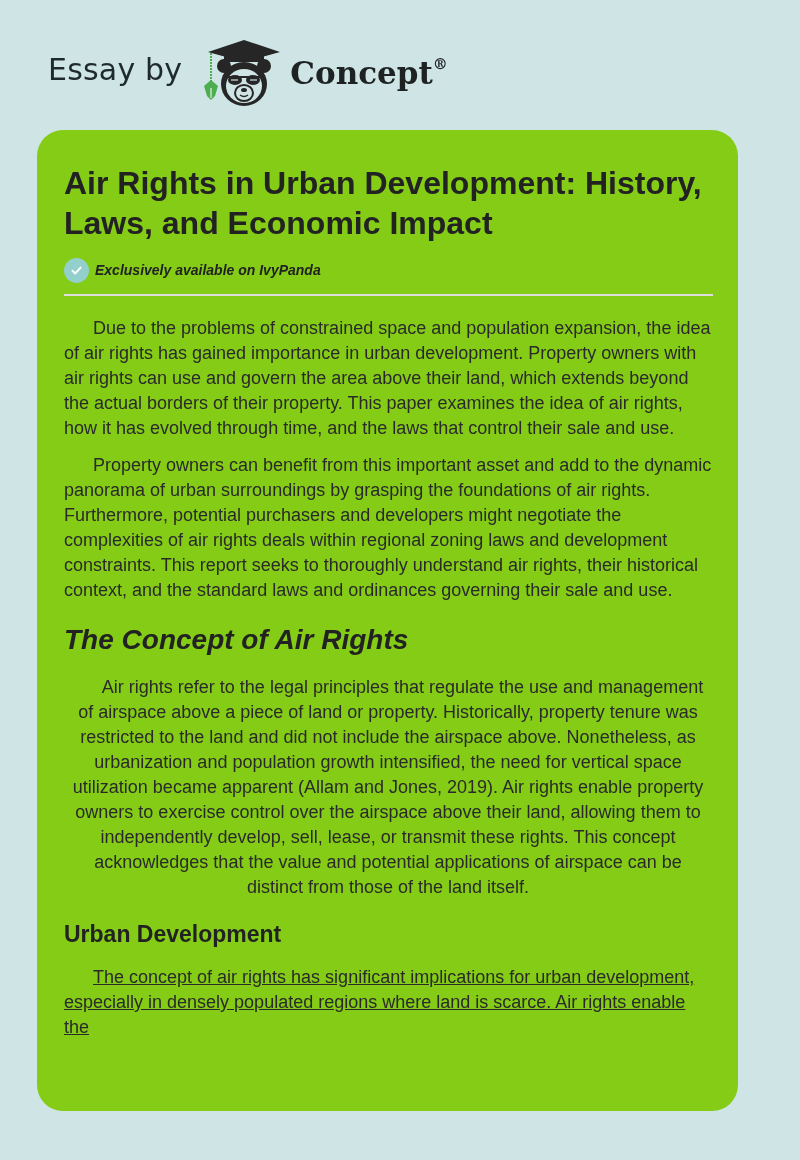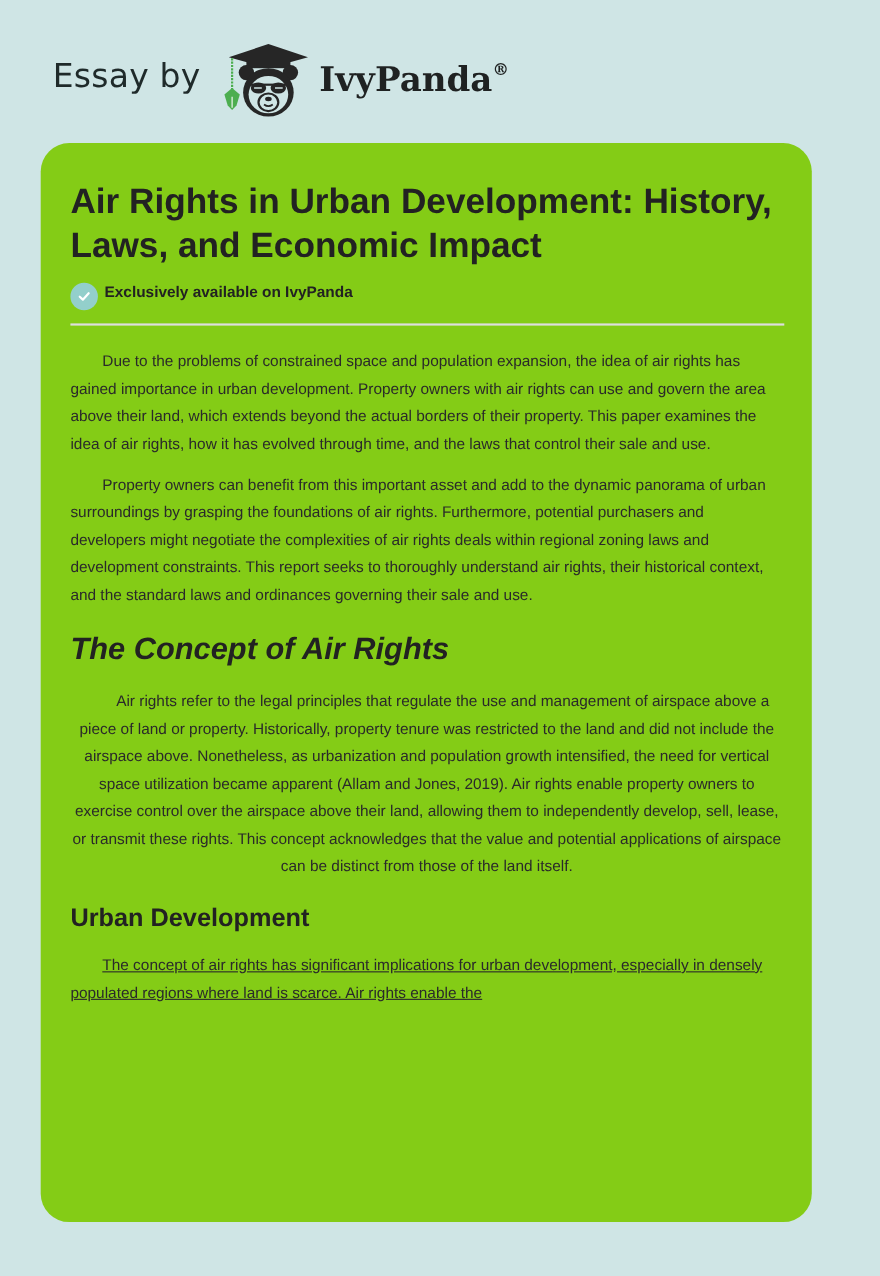--- a/index.html
+++ b/index.html
@@ -67,22 +67,24 @@
     .title {
       margin: 0;
       padding-top: 33px;
       font-size: 32px;
       line-height: 40px;
       font-weight: bold;
       color: #222222;
     }
     .badge {
       display: flex;
+      align-items: center;
       margin-top: 14px;
       height: 26px;
+      font-style: italic;
     }
     .badge-icon {
       width: 25px;
       height: 25px;
       border-radius: 50%;
       background: #93cfcb;
       display: flex;
       align-items: center;
       justify-content: center;
       margin-right: 6px;
@@ -107,21 +109,21 @@
     }
     h3 {
       margin: 0;
       font-size: 23px;
       font-weight: bold;
       color: #222222;
       line-height: 30px;
     }
     p {
       margin: 0;
-      font-size: 14px;
+      font-size: 18px;
       line-height: 25px;
       color: #2a2a2a;
       text-indent: 29px;
     }
     .h-intro { margin-top: 22px; }
     .p-intro-1 { margin-top: 20px; }
     .p-intro-2 { margin-top: 12px; }
     .h-concept { margin-top: 20px; font-style: italic; }
     .p-concept-1 { margin-top: 18px; text-align: center; }
     .h-urban { margin-top: 19px; }
@@ -150,21 +152,21 @@
     <ellipse cx="35" cy="42" rx="7" ry="5" fill="#262626"></ellipse>
     <ellipse cx="53" cy="42" rx="7" ry="5" fill="#262626"></ellipse>
     <rect x="28" y="38" width="32" height="2" fill="#262626"></rect>
     <line x1="31" y1="42" x2="38" y2="42" stroke="#cfe5e5" stroke-width="1.2"></line>
     <line x1="50" y1="42" x2="57" y2="42" stroke="#cfe5e5" stroke-width="1.2"></line>
 
     <ellipse cx="44" cy="55" rx="9" ry="8" fill="none" stroke="#262626" stroke-width="2"></ellipse>
     <ellipse cx="44" cy="52" rx="3" ry="2" fill="#262626"></ellipse>
     <path d="M40,57 Q44,60 48,57" fill="none" stroke="#262626" stroke-width="1.5"></path>
   </svg>
-  <span class="brand-name"><span>IvyPanda</span><sup>®</sup></span>
+  <span class="brand-name"><span>Concept</span><sup>®</sup></span>
 </header>
 
 <main class="card">
   <div class="card-inner">
     <h1 class="title">Air Rights in Urban Development: History, Laws, and Economic Impact</h1>
 
     <div class="badge">
       <span class="badge-icon">
         <svg width="13" height="13" viewBox="0 0 13 13">
           <path d="M2.5,6.8 L5.3,9.4 L10.6,3.6" fill="none" stroke="#ffffff" stroke-width="2" stroke-linecap="round" stroke-linejoin="round"></path>

